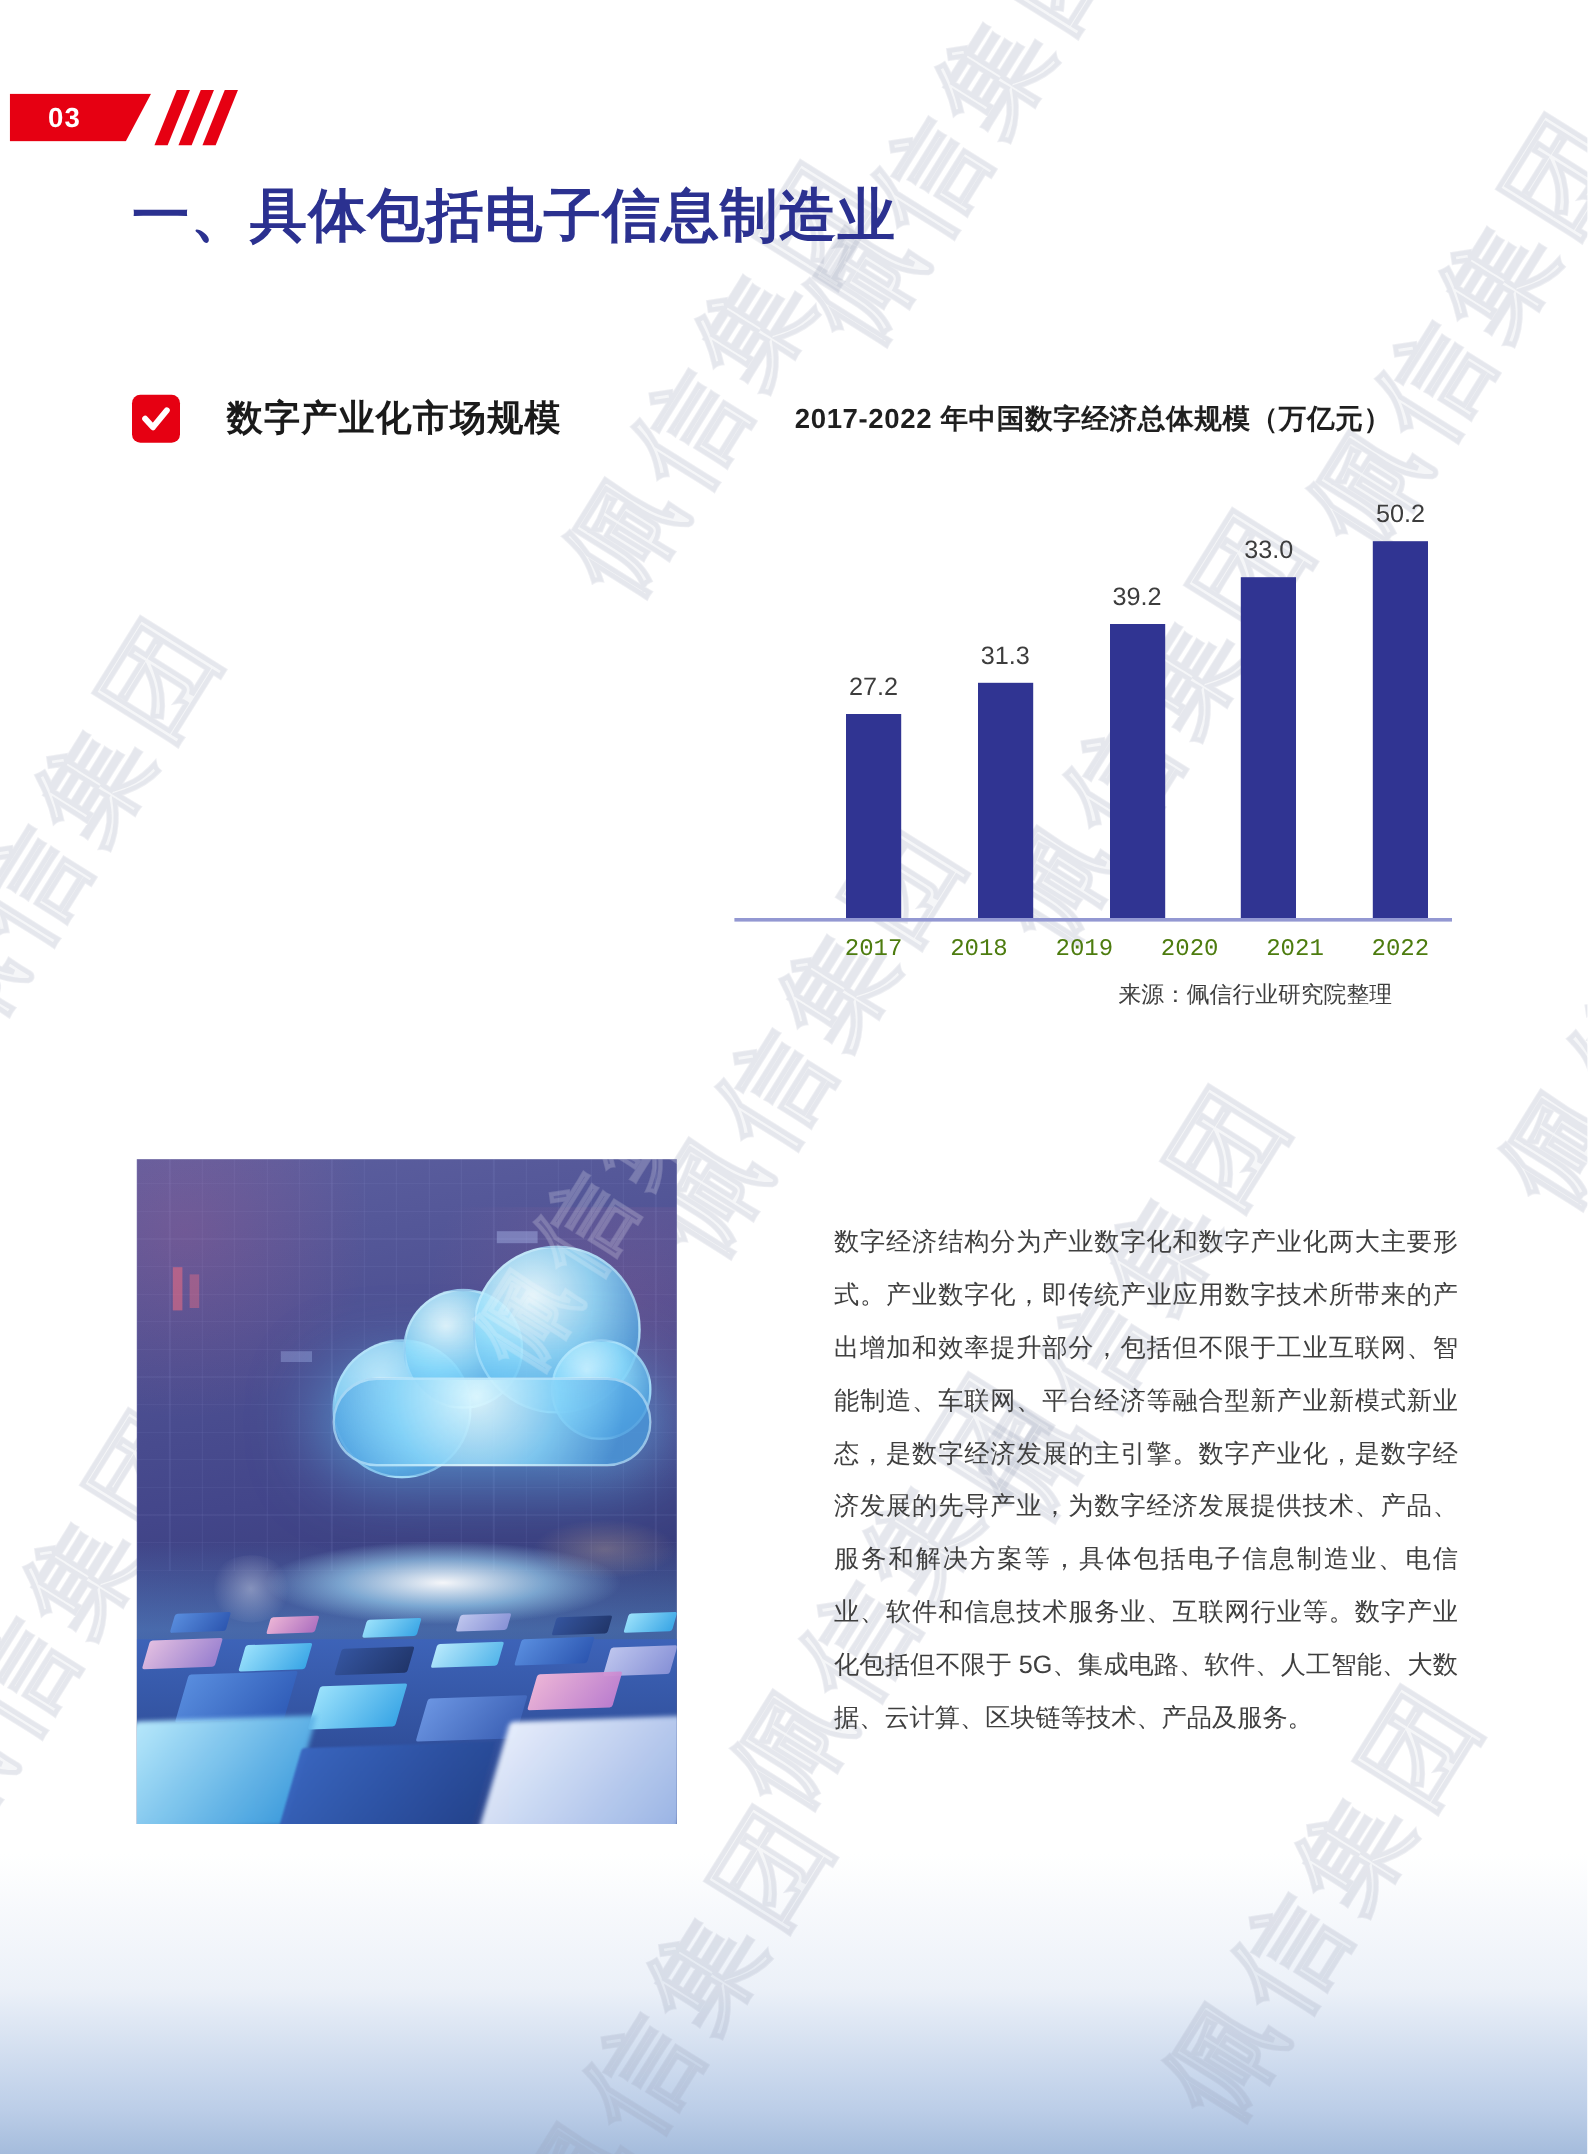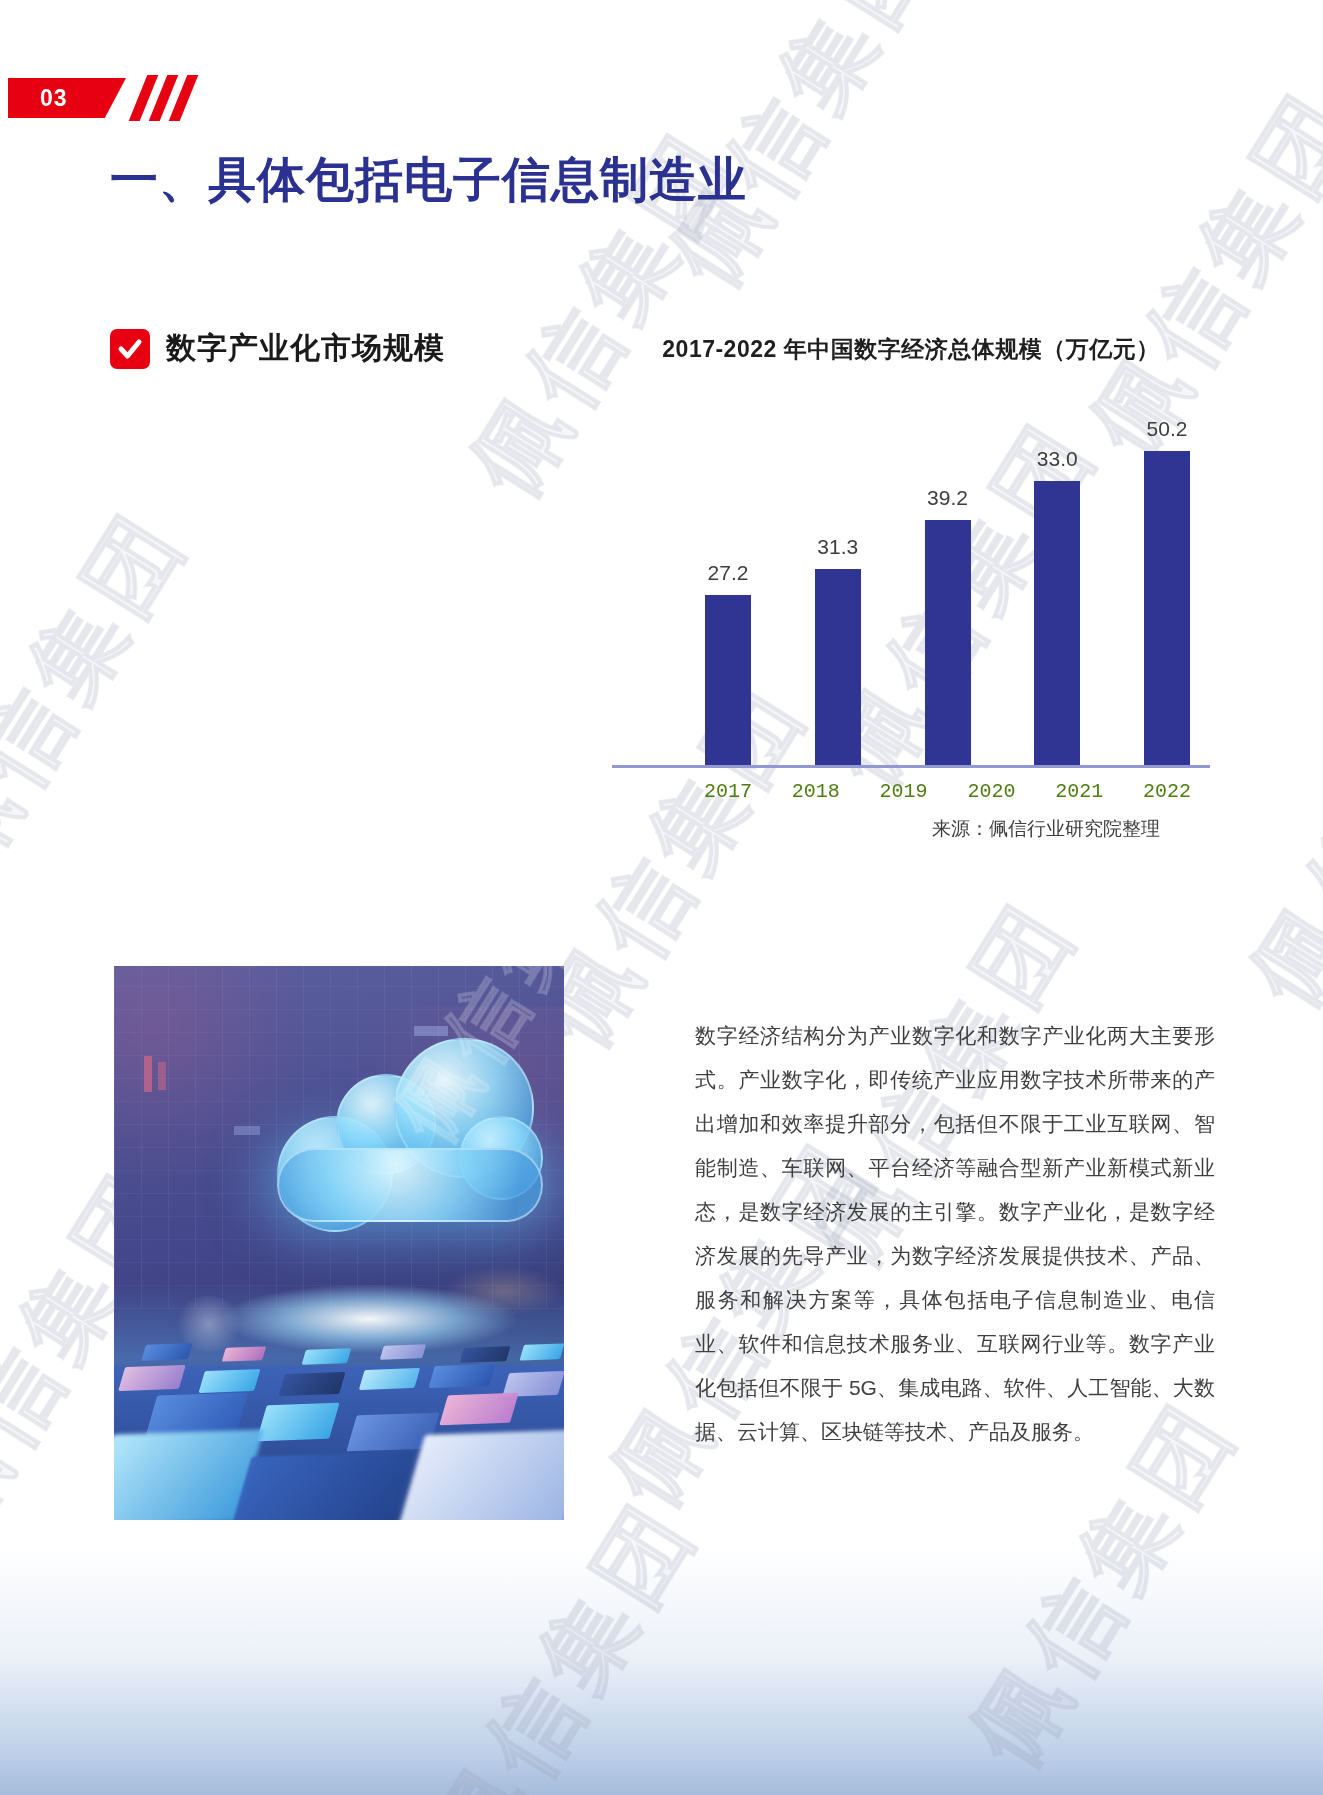--- a/index.html
+++ b/index.html
@@ -28,21 +28,21 @@
   }
   .badge .num{color:#fff;font-size:23px;font-weight:700;margin-left:32px;letter-spacing:1px;}
   .slash{position:absolute;top:75px;width:11px;height:46px;background:#e60012;transform:skewX(-22deg);z-index:3;}
   .s1{left:138px;} .s2{left:158px;} .s3{left:178px;}
   
   .page-title{
     position:absolute;left:110px;top:148px;z-index:3;
     font-size:48px;font-weight:900;color:#2b3190;letter-spacing:1px;
   }
   
-  .sec{position:absolute;left:110px;top:328px;display:flex;align-items:center;z-index:3;}
+  .sec{position:absolute;left:110px;top:328px;display:flex;align-items:center;z-index:3;gap:23px;}
   .checkbox{width:40px;height:40px;background:#e60012;border-radius:7px;display:flex;align-items:center;justify-content:center;}
   .sec-label{margin-left:16px;font-size:30px;font-weight:700;color:#1a1a1a;letter-spacing:1px;}
   
   .left-col{position:absolute;left:110px;top:420px;width:498px;z-index:3;}
   .body-p{font-size:21px;line-height:43px;color:#3f3f3f;text-align:justify;margin:0 0 29px 0;}
   .right-col{position:absolute;left:695px;top:1014px;width:520px;z-index:3;}
   .right-col .body-p{line-height:44px;}
   
   .chart{position:absolute;left:612px;top:334px;width:598px;height:530px;z-index:3;}
   .chart-title{text-align:center;font-size:23px;font-weight:700;color:#1f1f1f;letter-spacing:0.5px;}

